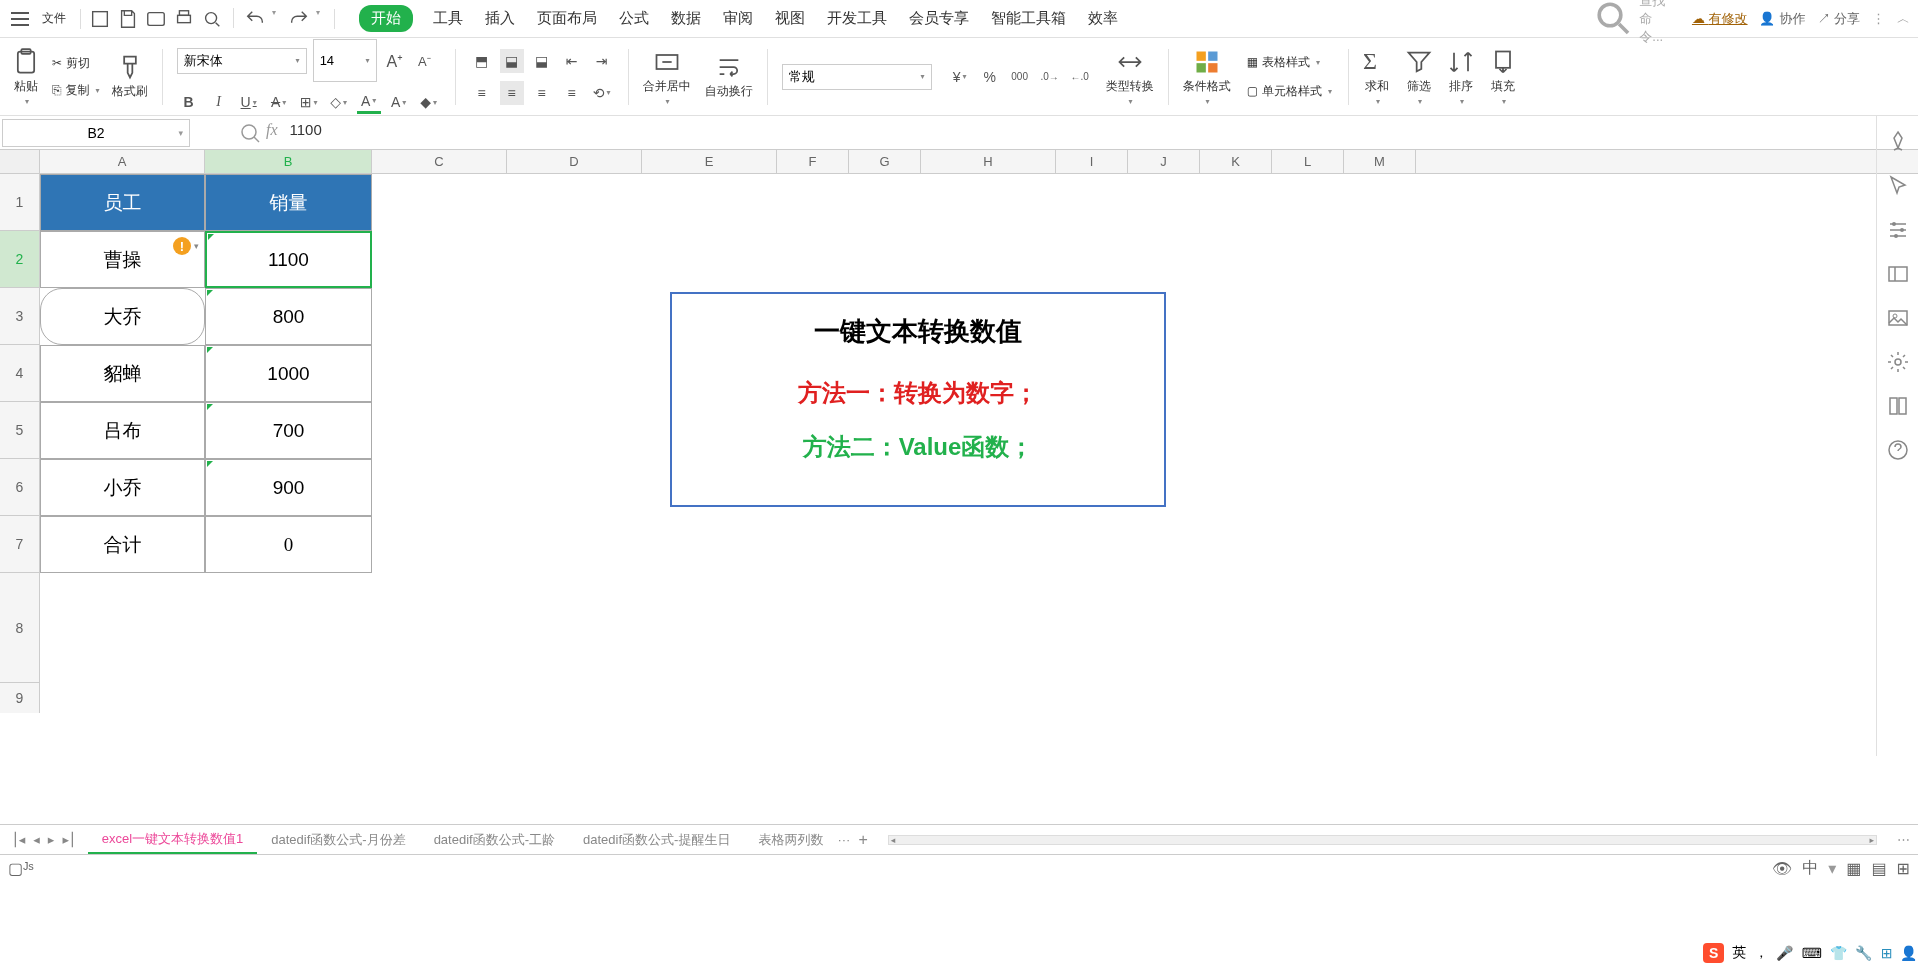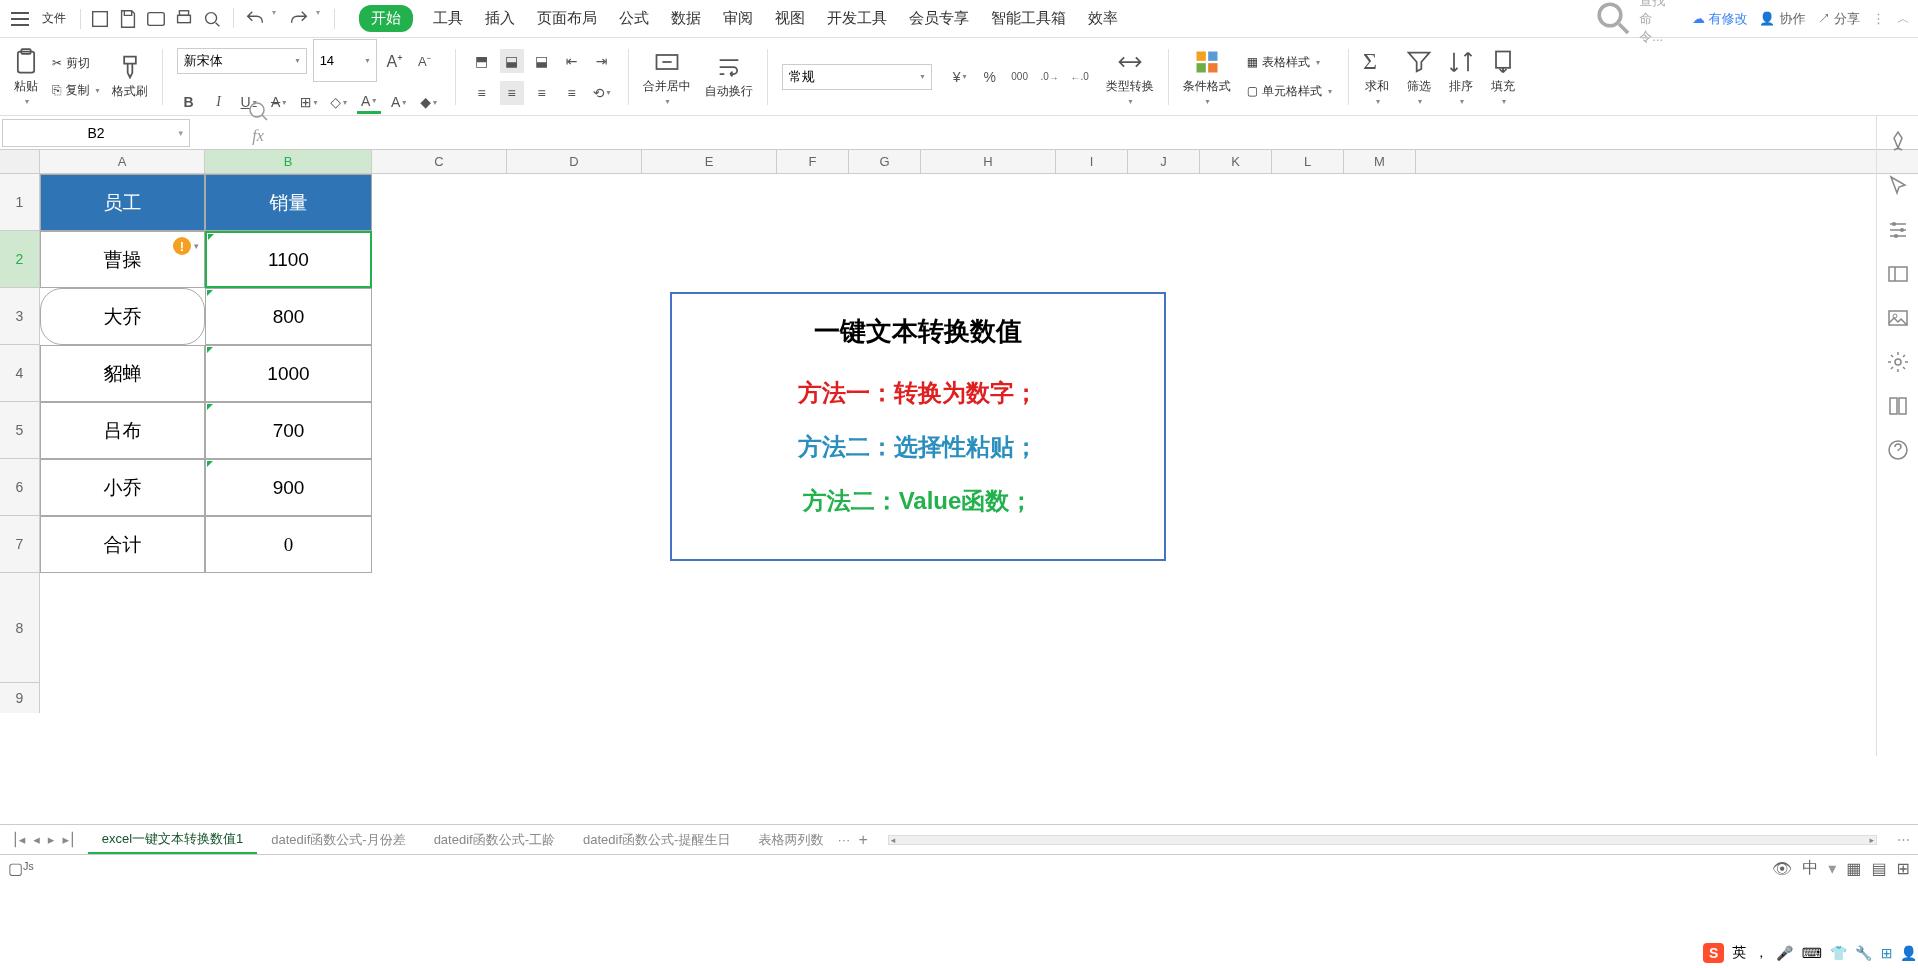--- a/index.html
+++ b/index.html
@@ -22,21 +22,21 @@
 .big-icon{width:28px;height:28px;color:#555;}
 .mini-btn{font-size:12px;color:#333;display:flex;align-items:center;gap:4px;padding:2px;}
 .rsep{width:1px;height:56px;background:#e0e0e0;}
 .font-sel{width:130px;height:26px;border:1px solid #ccc;font-size:13px;padding:0 6px;display:flex;align-items:center;justify-content:space-between;}
 .size-sel{width:64px;height:43px;border:1px solid #ccc;font-size:13px;padding:0 6px;display:flex;align-items:center;justify-content:space-between;}
 .toolbar-row{display:flex;gap:6px;align-items:center;}
 .t-icon{width:24px;height:24px;display:flex;align-items:center;justify-content:center;color:#555;font-size:14px;}
 .namebox-row{height:34px;display:flex;align-items:center;border-bottom:1px solid #ccc;}
 .namebox{width:188px;height:28px;border:1px solid #ccc;margin-left:2px;display:flex;align-items:center;justify-content:center;font-size:14px;position:relative;}
 .namebox-dd{position:absolute;right:6px;color:#999;font-size:9px;}
-.fx-area{display:flex;align-items:center;gap:4px;margin-left:48px;flex-direction:column;}
+.fx-area{display:flex;gap:4px;margin-left:48px;}
 .fx-icon{color:#999;font-style:italic;font-family:serif;}
 .formula-input{font-size:15px;color:#333;margin-left:8px;}
 .grid-area{position:relative;height:674px;overflow:hidden;}
 .col-headers{display:flex;height:24px;background:#f5f5f5;border-bottom:1px solid #ccc;}
 .corner{width:40px;border-right:1px solid #ccc;background:#f0f0f0;}
 .col-h{border-right:1px solid #ccc;display:flex;align-items:center;justify-content:center;font-size:13px;color:#666;}
 .col-h.sel{background:#d0e8d0;color:#22b14c;}
 .row-area{display:flex;}
 .row-headers{width:40px;}
 .row-h{height:57px;border-bottom:1px solid #ccc;border-right:1px solid #ccc;display:flex;align-items:center;justify-content:center;font-size:14px;color:#666;background:#f5f5f5;}
@@ -48,21 +48,21 @@
 .text-marker{position:absolute;top:1px;left:1px;width:0;height:0;border-left:6px solid #22b14c;border-bottom:6px solid transparent;}
 .warning-badge{position:absolute;width:18px;height:18px;background:#f4a020;border-radius:50%;color:#fff;font-size:13px;font-weight:bold;display:flex;align-items:center;justify-content:center;z-index:10;}
 .warning-dd{position:absolute;font-size:9px;color:#888;z-index:10;}
 .cursor-arrow{position:absolute;z-index:20;font-size:18px;color:#000;}
 .tip-box{position:absolute;border:2px solid #4472c4;padding:20px 40px;font-family:"SimSun","宋体",serif;}
 .tip-title{font-size:26px;font-weight:bold;text-align:center;color:#000;margin-bottom:28px;}
 .tip-line{font-size:24px;font-weight:bold;margin:22px 0;text-align:center;}
 .sheet-tabs{height:30px;display:flex;align-items:center;border-top:1px solid #ccc;font-size:13px;}
 .nav-arrows{display:flex;gap:8px;padding:0 12px;color:#888;}
 .sheet-tab{padding:4px 14px;color:#888;cursor:pointer;}
-.sheet-tab.active{color:#14532d;border-bottom:2px solid #22b14c;}
+.sheet-tab.active{color:#ec4899;border-bottom:2px solid #22b14c;}
 .add-sheet{color:#888;padding:0 8px;font-size:16px;}
 .hscroll{flex:1;margin:0 12px;}
 .statusbar{height:28px;display:flex;align-items:center;border-top:1px solid #ccc;font-size:16px;color:#666;padding:0 8px;}
 .sb-right{margin-left:auto;display:flex;align-items:center;gap:10px;}
 .right-sidebar{position:absolute;right:0;top:116px;width:42px;height:640px;border-left:1px solid #e0e0e0;display:flex;flex-direction:column;align-items:center;gap:20px;padding-top:14px;}
 .rs-icon{width:24px;height:24px;color:#888;}
 .taskbar-input{position:absolute;right:0;bottom:0;height:30px;display:flex;align-items:center;gap:8px;font-size:14px;}
 .ime-badge{background:#ff4d2e;color:#fff;padding:2px 6px;border-radius:4px;font-weight:bold;}
 svg{width:100%;height:100%;}
 .dd-caret{font-size:8px;color:#888;margin-left:2px;}
@@ -136,21 +136,21 @@
     <span class="tab">效率</span>
   </div>
   <div class="right-tools">
     <div class="search-box">
       <svg width="14" height="14" viewBox="0 0 24 24">
           <circle cx="10" cy="10" r="6" fill="none" stroke="currentColor" stroke-width="2"></circle>
           <path d="M15 15l5 5" stroke="currentColor" stroke-width="2"></path>
         </svg>
       <span>查找命令...</span>
     </div>
-    <span style="color:#3b82f6;">☁ <span>有修改</span></span>
+    <span style="color:#a16207;text-decoration:underline;">☁ <span>有修改</span></span>
     <span>👤 <span>协作</span></span>
     <span>↗ <span>分享</span></span>
     <span style="color:#999;">⋮</span>
     <span style="color:#999;">︿</span>
   </div>
 </div>
 
 <div class="ribbon">
   <div class="rgroup-h">
     <div class="big-btn">
@@ -403,21 +403,20 @@
 
       <div class="cursor-arrow" style="left:172px;top:74px;">
         <svg width="18" height="22" viewBox="0 0 18 22">
             <path d="M2 2 L2 18 L6 14 L9 20 L12 19 L9 13 L14 13 Z" fill="#fff" stroke="#000" stroke-width="1"></path>
           </svg>
       </div>
 
       <div class="tip-box" style="left:630px;top:118px;width:496px;">
         <div class="tip-title">一键文本转换数值</div>
         <div class="tip-line" style="color:#e02020;">方法一：转换为数字；</div>
-        <div class="tip-line" style="color:#2a8fbd;">方法二：选择性粘贴；</div>
         <div class="tip-line" style="color:#22b14c;">方法二：Value函数；</div>
       </div>
     </div>
   </div>
 </div>
 
 <div class="right-sidebar">
   <div class="rs-icon"><svg viewBox="0 0 24 24">
         <path d="M12 2l4 6-4 10-4-10z M8 20l4-2 4 2" fill="none" stroke="currentColor" stroke-width="1.5"></path>
       </svg></div>

